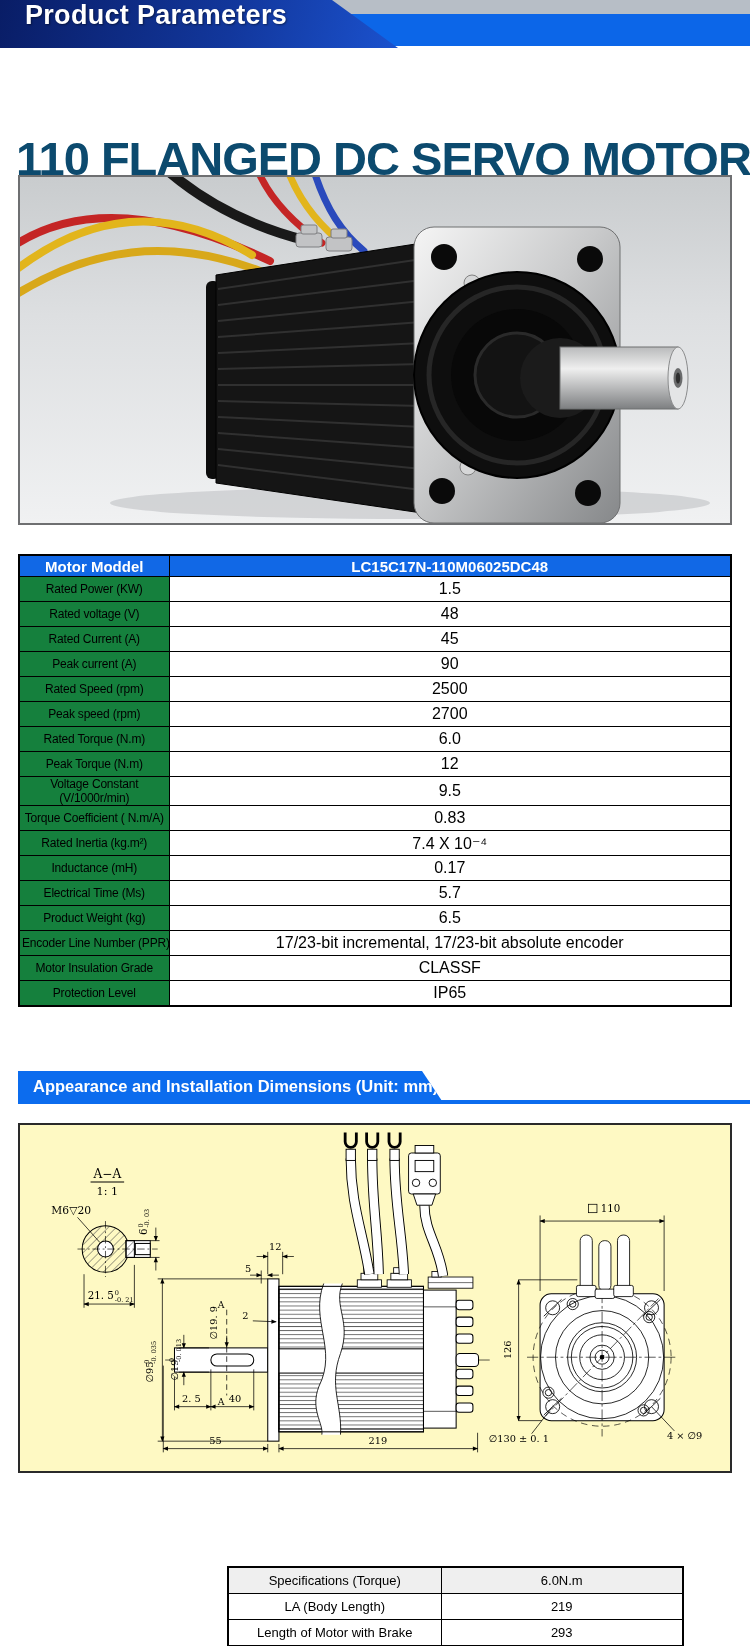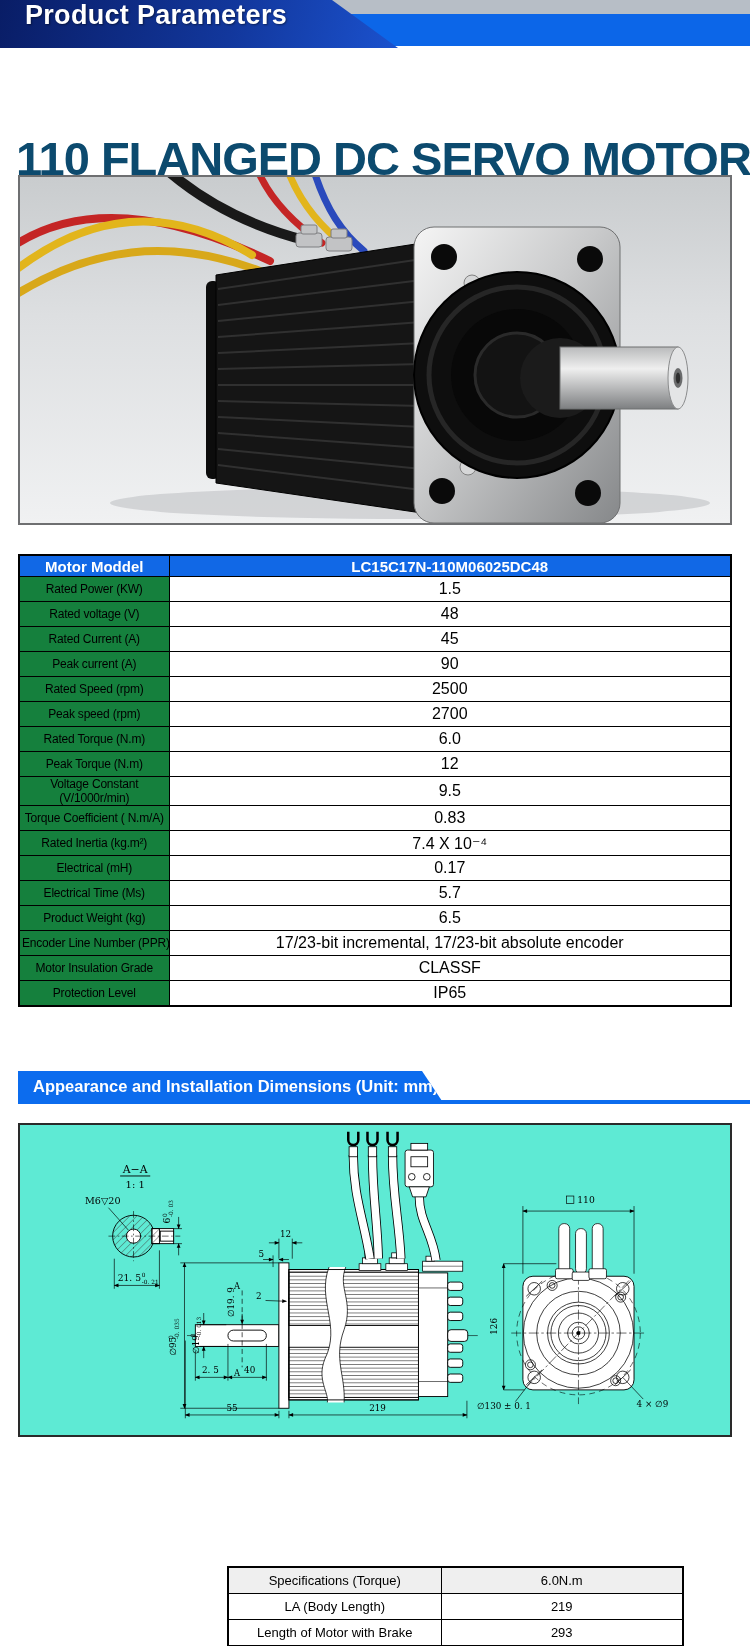--- a/index.html
+++ b/index.html
@@ -39,22 +39,22 @@
 
   
   .banner2{position:absolute;top:1071px;left:18px;width:732px;height:33px;}
   .b2-shape{position:absolute;left:0;top:0;width:426px;height:33px;background:#0c6cee;
             clip-path:polygon(0 0,404px 0,426px 100%,0 100%);
             display:flex;align-items:center;box-sizing:border-box;padding-left:15px;}
   .b2-shape span{color:#fff;font-size:16.5px;font-weight:700;padding-bottom:2px;}
   .b2-line{position:absolute;left:414px;right:0;bottom:0;height:4px;background:#0c6cee;}
 
   
-  .drawing{position:absolute;top:1123px;left:18px;width:714px;height:314px;
-           border:2px solid #2a2a2a;box-sizing:border-box;background:#5eead4;}
+  .drawing{position:absolute;top:1123px;left:18px;width:714px;height:350px;
+           border:2px solid #2a2a2a;box-sizing:border-box;background:#fef9c3;}
   .drawing svg{display:block;width:100%;height:100%;}
   .cad{font-family:"DejaVu Serif","Liberation Serif",serif;}
 
   
   .btable{position:absolute;top:1532px;left:227px;width:457px;border-collapse:collapse;
           border:2px solid #000;table-layout:fixed;margin-top:34px;}
   .btable td{border:1px solid #000;text-align:center;vertical-align:middle;height:23px;
              font-size:13px;background:#fff;}
   .btable col.c1{width:213px;}
   .btable tr:first-child td{background:#efefef;}
@@ -205,21 +205,21 @@
       </tr>
         <tr>
         <td class="lbl">Torque Coefficient ( N.m/A)</td>
         <td class="val">0.83</td>
       </tr>
         <tr>
         <td class="lbl">Rated Inertia (kg.m²)</td>
         <td class="val">7.4 X 10⁻⁴</td>
       </tr>
         <tr>
-        <td class="lbl">Electrical (mH)</td>
+        <td class="lbl">Inductance (mH)</td>
         <td class="val">0.17</td>
       </tr>
         <tr>
         <td class="lbl">Electrical Time (Ms)</td>
         <td class="val">5.7</td>
       </tr>
         <tr>
         <td class="lbl">Product Weight (kg)</td>
         <td class="val">6.5</td>
       </tr>

